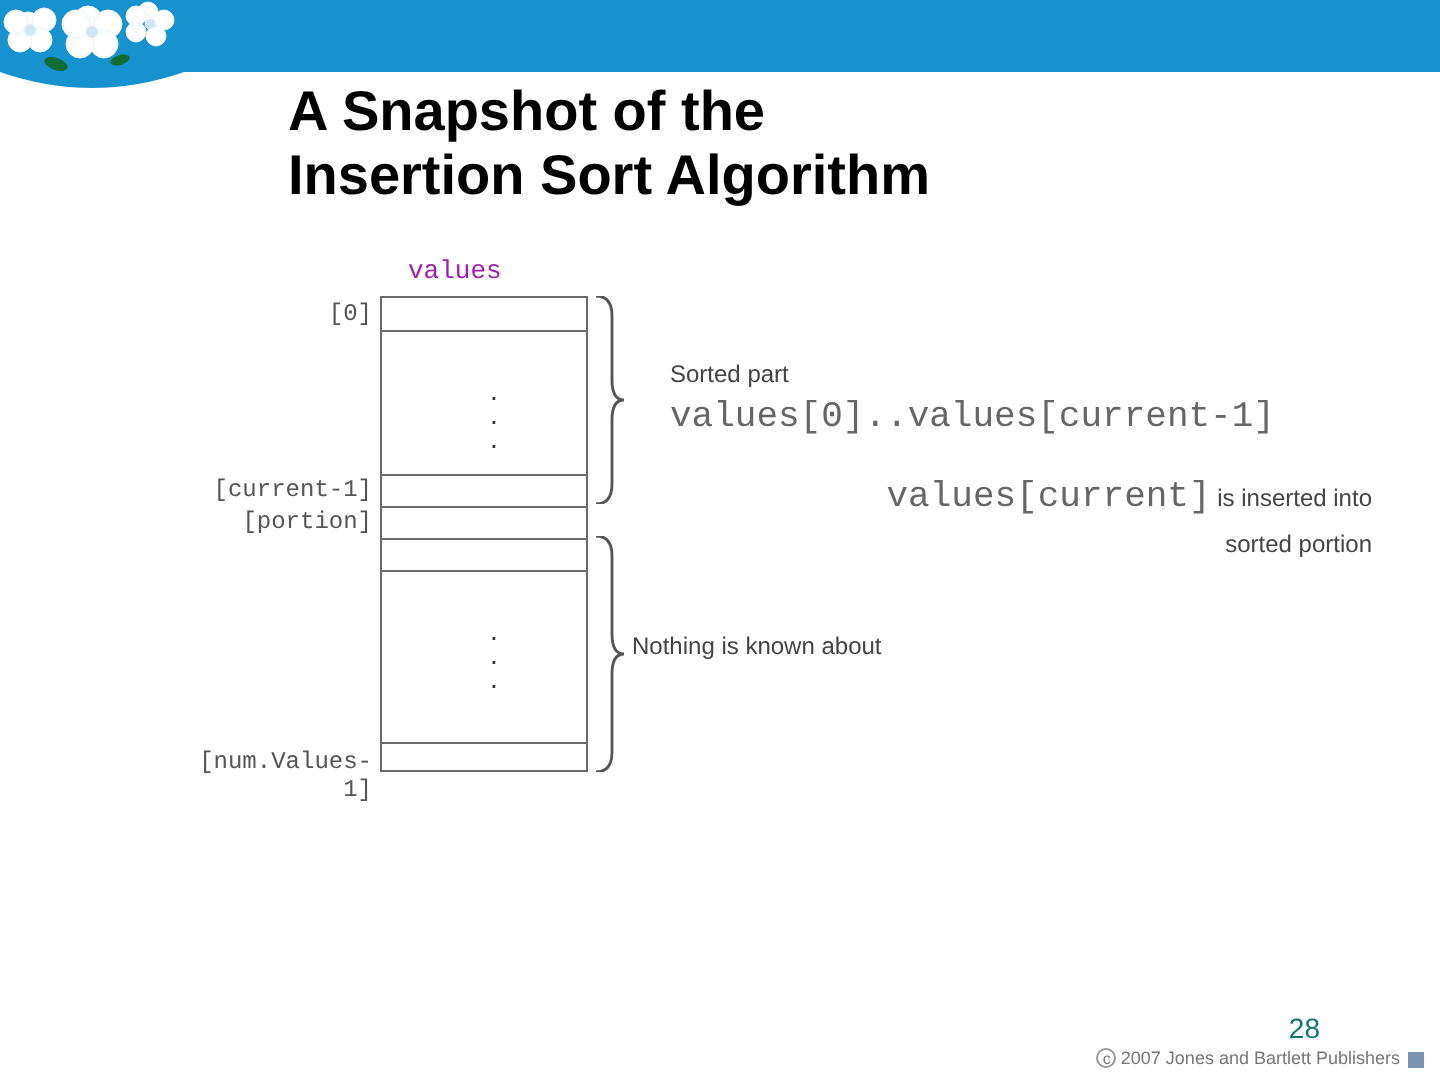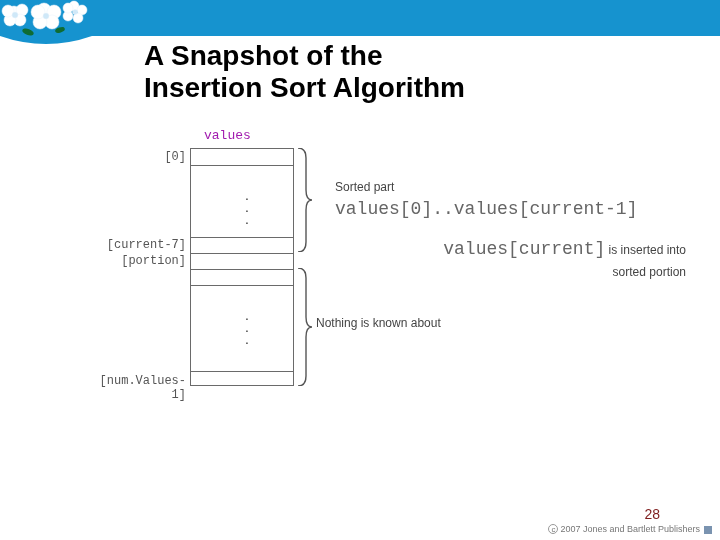--- a/index.html
+++ b/index.html
@@ -11,21 +11,21 @@
   .diagram { position: absolute; top: 128px; left: 100px; width: 570px; height: 300px; }
   .values-label { position: absolute; top: 0; left: 104px; font-family: "Courier New", monospace; font-size: 13px; color: #a21caf; }
   .array { position: absolute; top: 20px; left: 90px; width: 104px; height: 238px; border: 1px solid #6a6a6a; }
   .array .hline { position: absolute; left: 0; width: 100%; border-top: 1px solid #6a6a6a; }
   .array .dots { position: absolute; left: 44px; width: 20px; font-size: 14px; color: #333; writing-mode: vertical-rl; letter-spacing: -4px; text-orientation: upright; }
   .idx { position: absolute; font-family: "Courier New", monospace; font-size: 12px; color: #555; text-align: right; }
   .idx.r { right: calc(100% - 86px); }
   .brace { position: absolute; left: 196px; }
   .annot { position: absolute; left: 216px; width: 370px; font-size: 12px; color: #444; line-height: 1.5; }
   .annot .mono { font-family: "Courier New", monospace; font-size: 18px; color: #666; }
-  .pagenum { position: absolute; right: 60px; bottom: 18px; font-size: 14px; color: #7f1d1d; }
+  .pagenum { position: absolute; right: 60px; bottom: 18px; font-size: 14px; color: #0f766e; }
   .copyright { position: absolute; right: 8px; bottom: 6px; font-size: 9px; color: #777; }
   .copyright .c { display:inline-block; border:1px solid #999; border-radius:50%; font-size:8px; width:10px; height:10px; line-height:10px; text-align:center; margin-right:2px;}
   .jbbox { display:inline-block; width:8px; height:8px; background:#7a93b0; margin-left:4px; vertical-align:middle;}
 </style>
 </head>
 <body>
 
 <div class="slide">
 
   <div class="banner"></div>
@@ -63,21 +63,21 @@
   <div class="title">
     <span>A  Snapshot of the</span><br>
     <span>Insertion Sort Algorithm</span>
   </div>
 
   <div class="diagram">
 
     <div class="values-label">values</div>
 
     <div class="idx r" style="top:22px;">[0]</div>
-    <div class="idx r" style="top:110px;">[current-7]</div>
+    <div class="idx r" style="top:110px;">[current-1]</div>
     <div class="idx r" style="top:126px;">[portion]</div>
     <div class="idx r" style="top:246px;">[num.Values-1]</div>
 
     <div class="array">
       <div class="hline" style="top:16px;"></div>
       <div class="dots" style="top:38px;">...</div>
       <div class="hline" style="top:88px;"></div>
       <div class="hline" style="top:104px;"></div>
       <div class="hline" style="top:120px;"></div>
       <div class="hline" style="top:136px;"></div>

